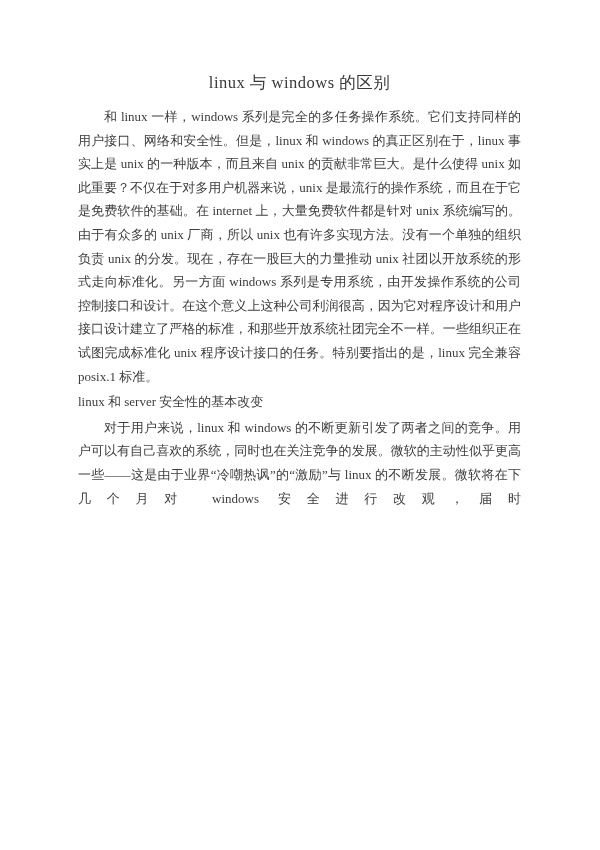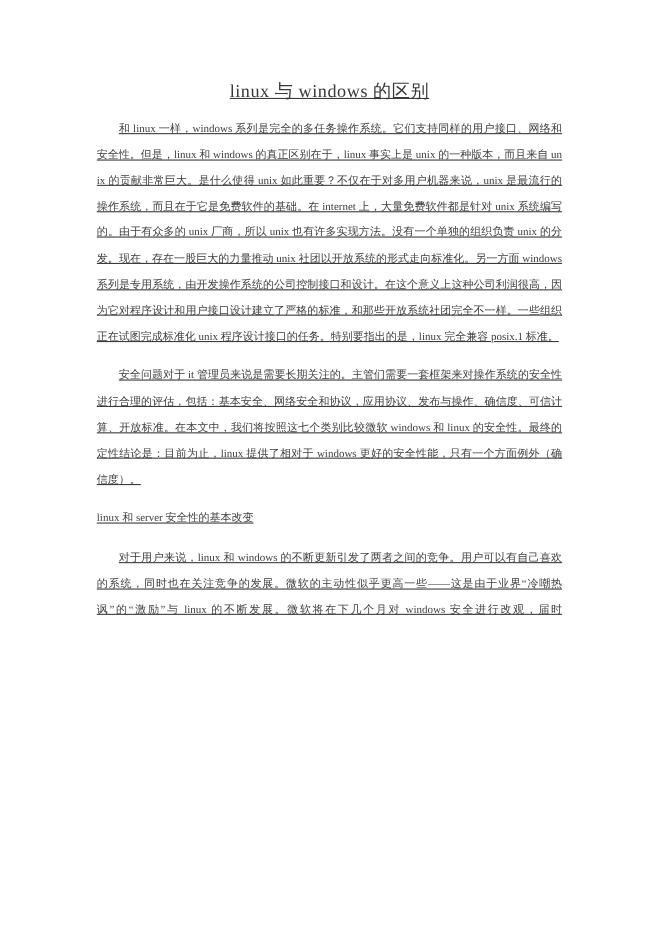--- a/index.html
+++ b/index.html
@@ -10,53 +10,51 @@
   .page {
     position: relative;
     box-sizing: border-box;
     width: 600px;
     height: 850px;
     background: #ffffff;
     padding: 72px 77px 0 76px;
     font-family: "Liberation Serif", "DejaVu Serif", serif;
     color: #3d3d3d;
     overflow: hidden;
-    text-decoration: underline;
   }
   .doc-title {
     text-align: center;
     font-size: 16.5px;
     font-weight: 400;
     margin: 0 0 11px 0;
     letter-spacing: 0.5px;
     color: #383838;
   }
   .para {
-    font-size: 10px;
+    font-size: 13px;
     line-height: 23.6px;
     text-align: justify;
     text-indent: 2em;
-    margin: 12px;
+    margin: 2px;
     word-break: break-all;
   }
   .heading {
     text-indent: 0;
   }
   .last-line-justified {
     text-align-last: justify;
   }
 </style>
 </head>
 <body>
 
 <div class="page">
   <h1 class="doc-title">linux 与 windows 的区别</h1>
 
   <p class="para">和 linux 一样，windows 系列是完全的多任务操作系统。它们支持同样的用户接口、网络和安全性。但是，linux 和 windows 的真正区别在于，linux 事实上是 unix 的一种版本，而且来自 unix 的贡献非常巨大。是什么使得 unix 如此重要？不仅在于对多用户机器来说，unix 是最流行的操作系统，而且在于它是免费软件的基础。在 internet 上，大量免费软件都是针对 unix 系统编写的。由于有众多的 unix 厂商，所以 unix 也有许多实现方法。没有一个单独的组织负责 unix 的分发。现在，存在一股巨大的力量推动 unix 社团以开放系统的形式走向标准化。另一方面 windows 系列是专用系统，由开发操作系统的公司控制接口和设计。在这个意义上这种公司利润很高，因为它对程序设计和用户接口设计建立了严格的标准，和那些开放系统社团完全不一样。一些组织正在试图完成标准化 unix 程序设计接口的任务。特别要指出的是，linux 完全兼容 posix.1 标准。</p>
 
-  <p class="para">安全问题对于 it 管理员来说是需要长期关注的。主管们需要一套框架来对操作系统的安全性进行合理的评估，包括：基本安全、网络安全和协议，应用协议、发布与操作、确信度、可信计算、开放标准。在本文中，我们将按照这七个类别比较微软 windows 和 linux 的安全性。最终的定性结论是：目前为止，linux 提供了相对于 windows 更好的安全性能，只有一个方面例外（确信度）。</p>
 
 
 
   <p class="para heading">linux 和 server 安全性的基本改变</p>
 
   <p class="para last-line-justified">对于用户来说，linux 和 windows 的不断更新引发了两者之间的竞争。用户可以有自己喜欢的系统，同时也在关注竞争的发展。微软的主动性似乎更高一些——这是由于业界“冷嘲热讽”的“激励”与 linux 的不断发展。微软将在下几个月对 windows 安全进行改观，届时</p>
 </div>
 
 </body></html>

